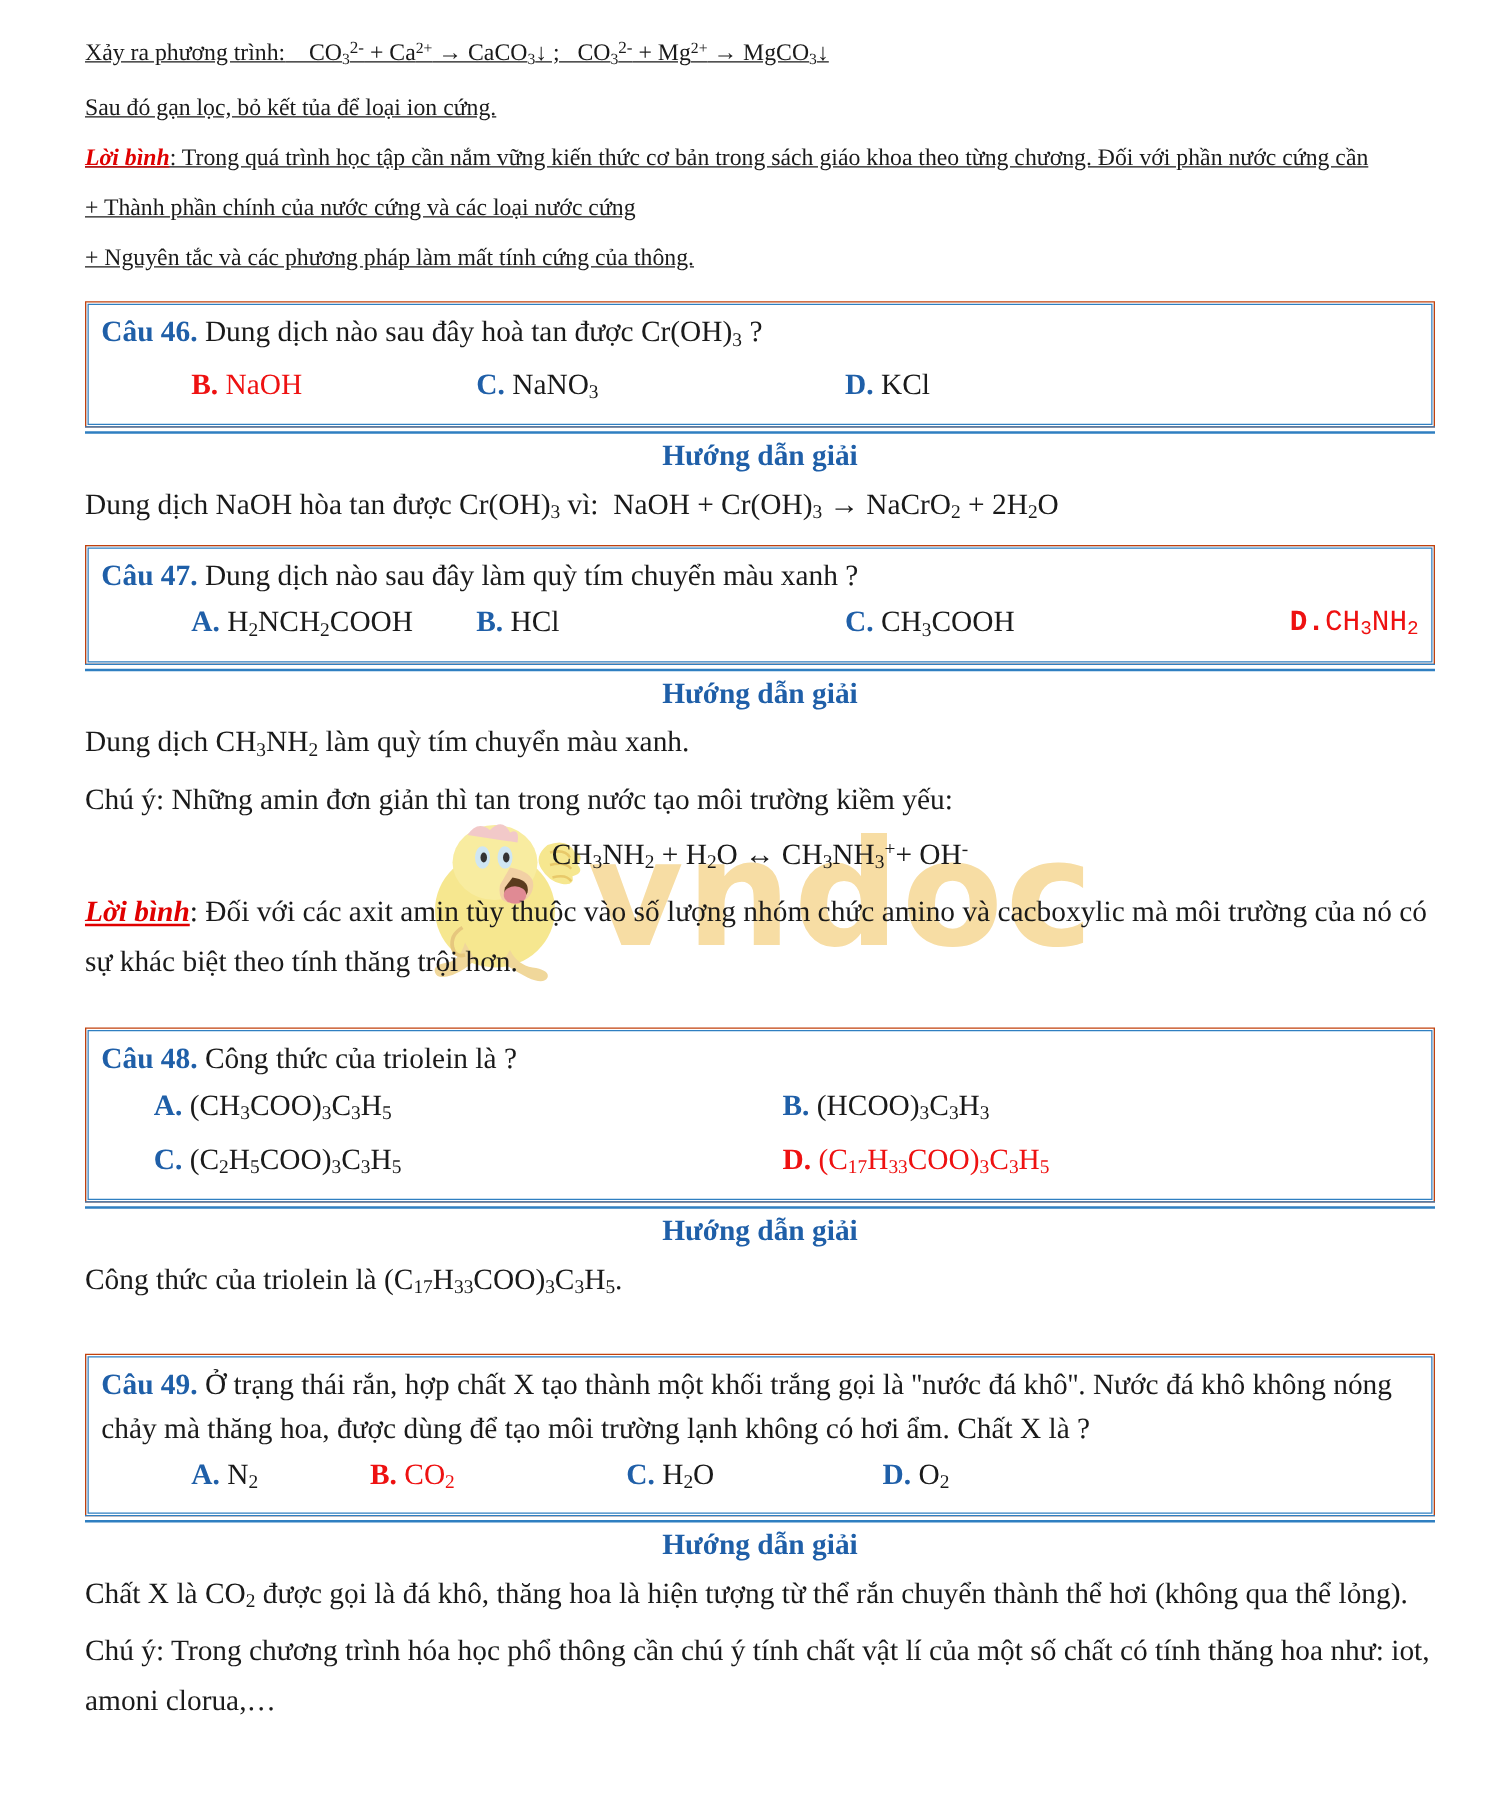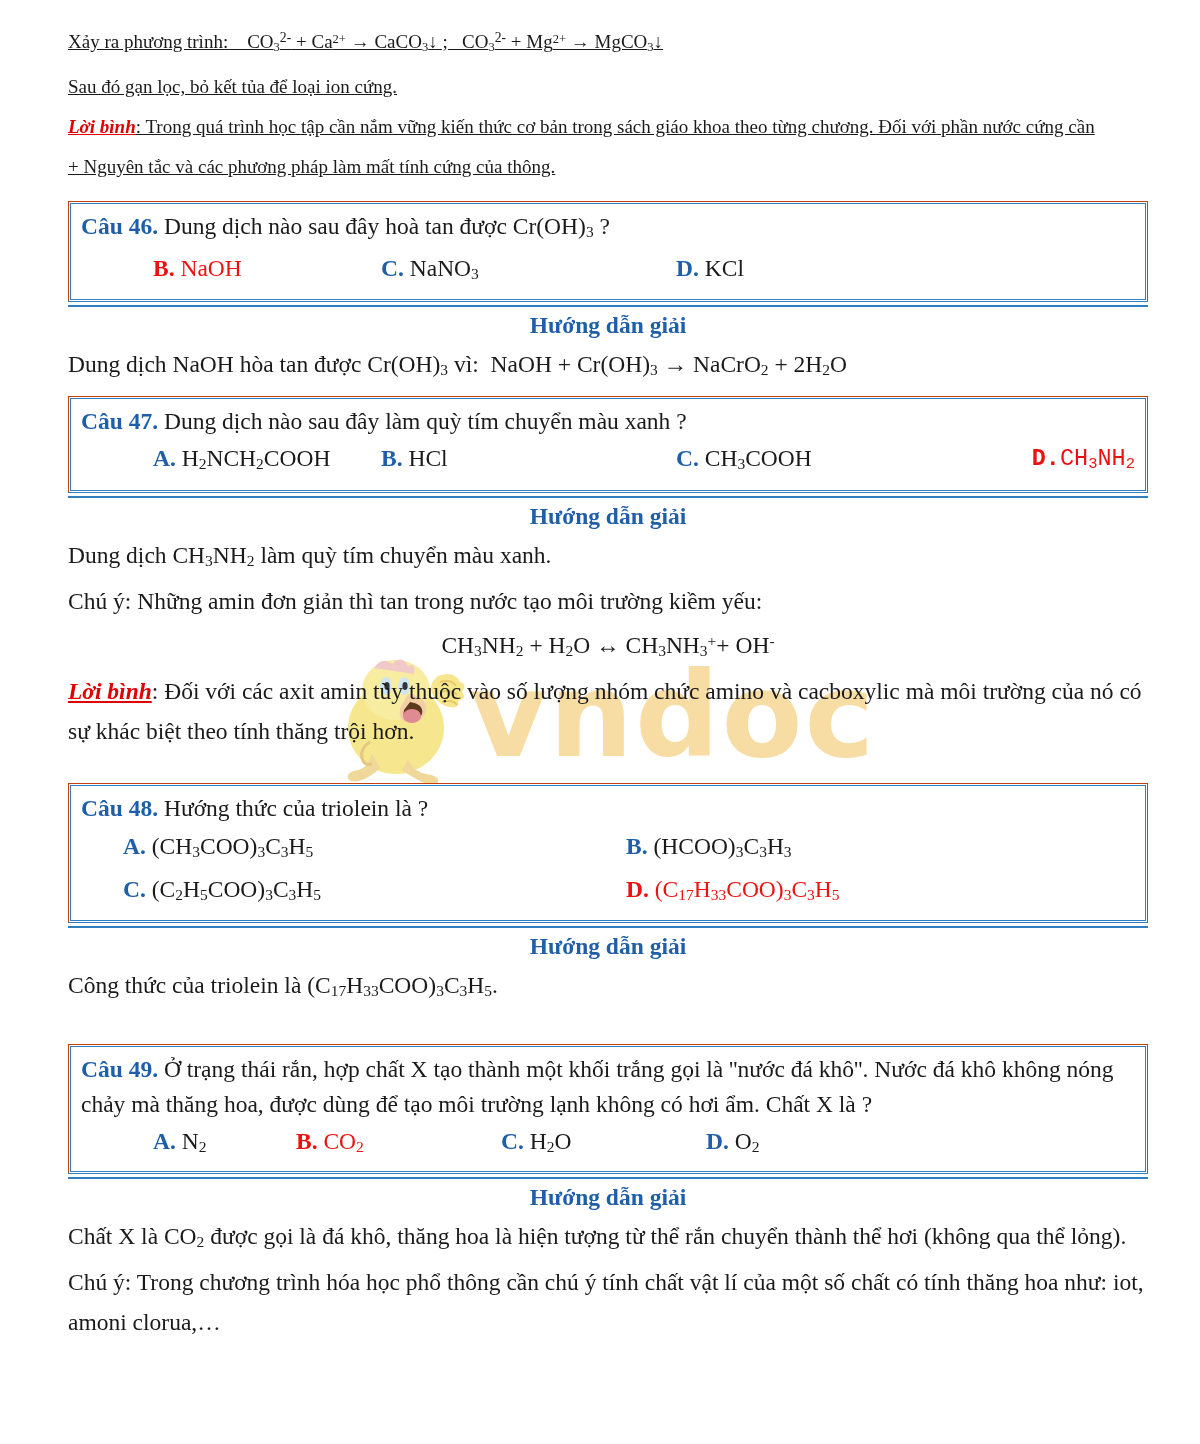--- a/index.html
+++ b/index.html
@@ -195,20 +195,21 @@
       &nbsp;&nbsp;&nbsp;CO<sub>3</sub><sup class="sm">2-</sup> + Ca<sup>2+</sup> → CaCO<sub>3</sub>↓ ;&nbsp;&nbsp;
       CO<sub>3</sub><sup class="sm">2-</sup> + Mg<sup>2+</sup> → MgCO<sub>3</sub>↓
     </p>
 
     <p class="line">Sau đó gạn lọc, bỏ kết tủa để loại ion cứng.</p>
 
     <p class="line">
       <span class="loibinh">Lời bình</span><span>: Trong quá trình học tập cần nắm vững kiến thức cơ bản trong sách giáo khoa theo từng chương. Đối với phần nước cứng cần</span>
     </p>
 
+    <p class="line">+ Thành phần chính của nước cứng và các loại nước cứng</p>
     <p class="line">+ Nguyên tắc và các phương pháp làm mất tính cứng của thông.</p>
 
     <div class="spacer-sm"></div>
 
     <div class="qbox">
       <p class="qtext">
         <span class="qnum">Câu 46.</span>
         <span>Dung dịch nào sau đây hoà tan được Cr(OH)<sub>3</sub> ?</span>
       </p>
       <div class="opts opts-4">
@@ -242,21 +243,21 @@
     </p>
     <p class="para">
       <span class="loibinh">Lời bình</span><span>: Đối với các axit amin tùy thuộc vào số lượng nhóm chức amino và cacboxylic mà môi trường của nó có sự khác biệt theo tính thăng trội hơn.</span>
     </p>
 
     <div class="spacer-md"></div>
 
     <div class="qbox">
       <p class="qtext">
         <span class="qnum">Câu 48.</span>
-        <span>Hướng thức của triolein là ?</span>
+        <span>Công thức của triolein là ?</span>
       </p>
       <div class="opts-grid">
         <div class="row">
           <span class="opt"><span class="optl">A.</span> (CH<sub>3</sub>COO)<sub>3</sub>C<sub>3</sub>H<sub>5</sub></span>
           <span class="opt"><span class="optl">B.</span> (HCOO)<sub>3</sub>C<sub>3</sub>H<sub>3</sub></span>
         </div>
         <div class="row">
           <span class="opt"><span class="optl">C.</span> (C<sub>2</sub>H<sub>5</sub>COO)<sub>3</sub>C<sub>3</sub>H<sub>5</sub></span>
           <span class="opt correct"><span class="optl">D.</span> (C<sub>17</sub>H<sub>33</sub>COO)<sub>3</sub>C<sub>3</sub>H<sub>5</sub></span>
         </div>

